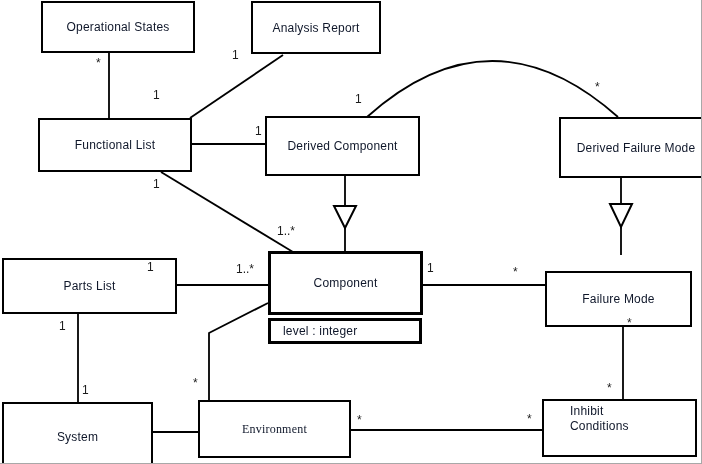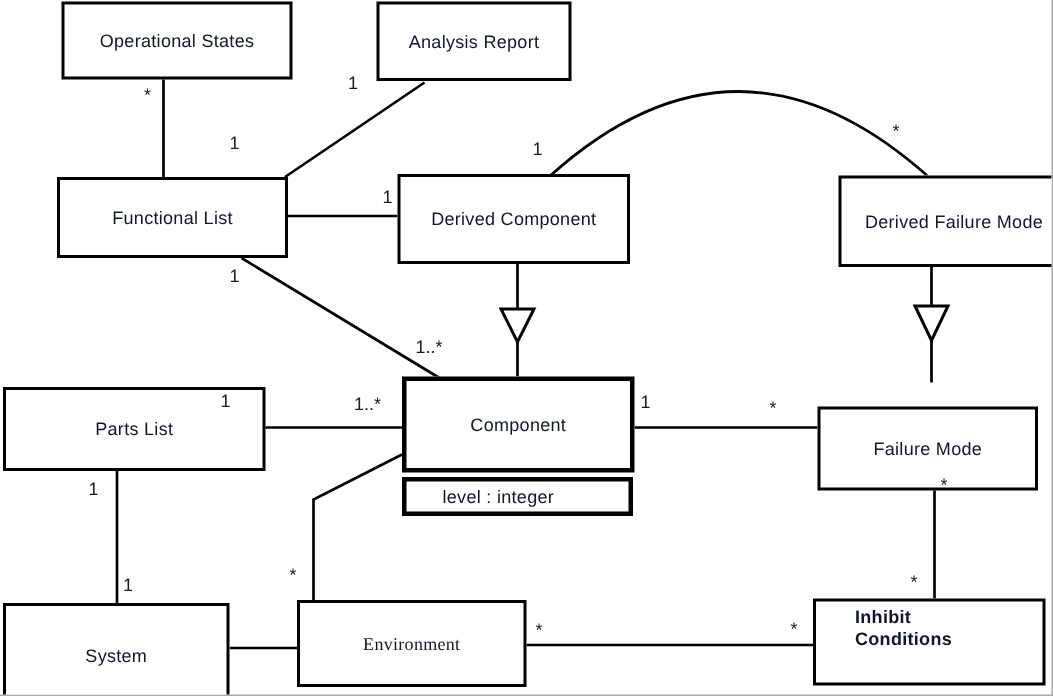--- a/index.html
+++ b/index.html
@@ -10,42 +10,42 @@
     overflow:hidden;
   }
   .svg-layer{position:absolute;left:0;top:0;}
   .uml-class{
     position:absolute;background:#ffffff;border:2px solid #000;
     box-sizing:border-box;display:flex;align-items:center;justify-content:center;
     font-size:12px;color:#0f172a;text-align:center;letter-spacing:0.2px;
   }
   .uml-class.thick{border-width:3px;}
   .uml-class.attr{
-    justify-content:flex-start;padding-left:24px;text-align:center;
+    justify-content:flex-start;padding-left:12px;text-align:center;
   }
   .uml-class.two-line{
     align-items:flex-start;justify-content:flex-start;
     padding:3px 0 0 26px;text-align:left;line-height:15px;white-space:pre-line;
   }
   .mult{
     position:absolute;font-size:12px;line-height:12px;color:#1c1c1c;
   }
   
   #c-operational-states{left:41px;top:1px;width:154px;height:52px;}
   #c-analysis-report{left:251px;top:1px;width:130px;height:53px;align-items:center;}
   #c-functional-group{left:38px;top:118px;width:154px;height:54px;}
   #c-derived-component{left:265px;top:116px;width:155px;height:60px;}
   #c-derived-failure-mode{left:543px;top:117px;width:154px;height:61px;margin-left:16px;}
   #c-parts-list{left:2px;top:258px;width:175px;height:56px;text-align:center;}
   #c-component{left:268px;top:251px;width:155px;height:64px;}
   #c-component-attrs{left:268px;top:318px;width:154px;height:26px;}
   #c-failure-mode{left:545px;top:255px;width:147px;height:56px;margin-top:16px;}
   #c-system{left:2px;top:402px;width:151px;height:70px;}
   #c-environment{left:198px;top:400px;width:153px;height:58px;font-family:Liberation Serif, serif;}
-  #c-inhibit-conditions{left:542px;top:399px;width:155px;height:58px;font-weight:bold;}
+  #c-inhibit-conditions{left:542px;top:399px;width:155px;height:58px;}
   
   #m0{left:96px;top:57px;}   #m1{left:153px;top:89px;}
   #m2{left:232px;top:49px;}  #m3{left:255px;top:125px;}
   #m4{left:355px;top:93px;}  #m5{left:595px;top:81px;}
   #m6{left:153px;top:178px;} #m7{left:277px;top:225px;}
   #m8{left:147px;top:261px;} #m9{left:236px;top:263px;}
   #m10{left:427px;top:262px;}#m11{left:513px;top:266px;}
   #m12{left:59px;top:320px;} #m13{left:82px;top:384px;}
   #m14{left:193px;top:377px;}#m15{left:627px;top:317px;}
   #m16{left:607px;top:382px;}#m17{left:357px;top:414px;}

